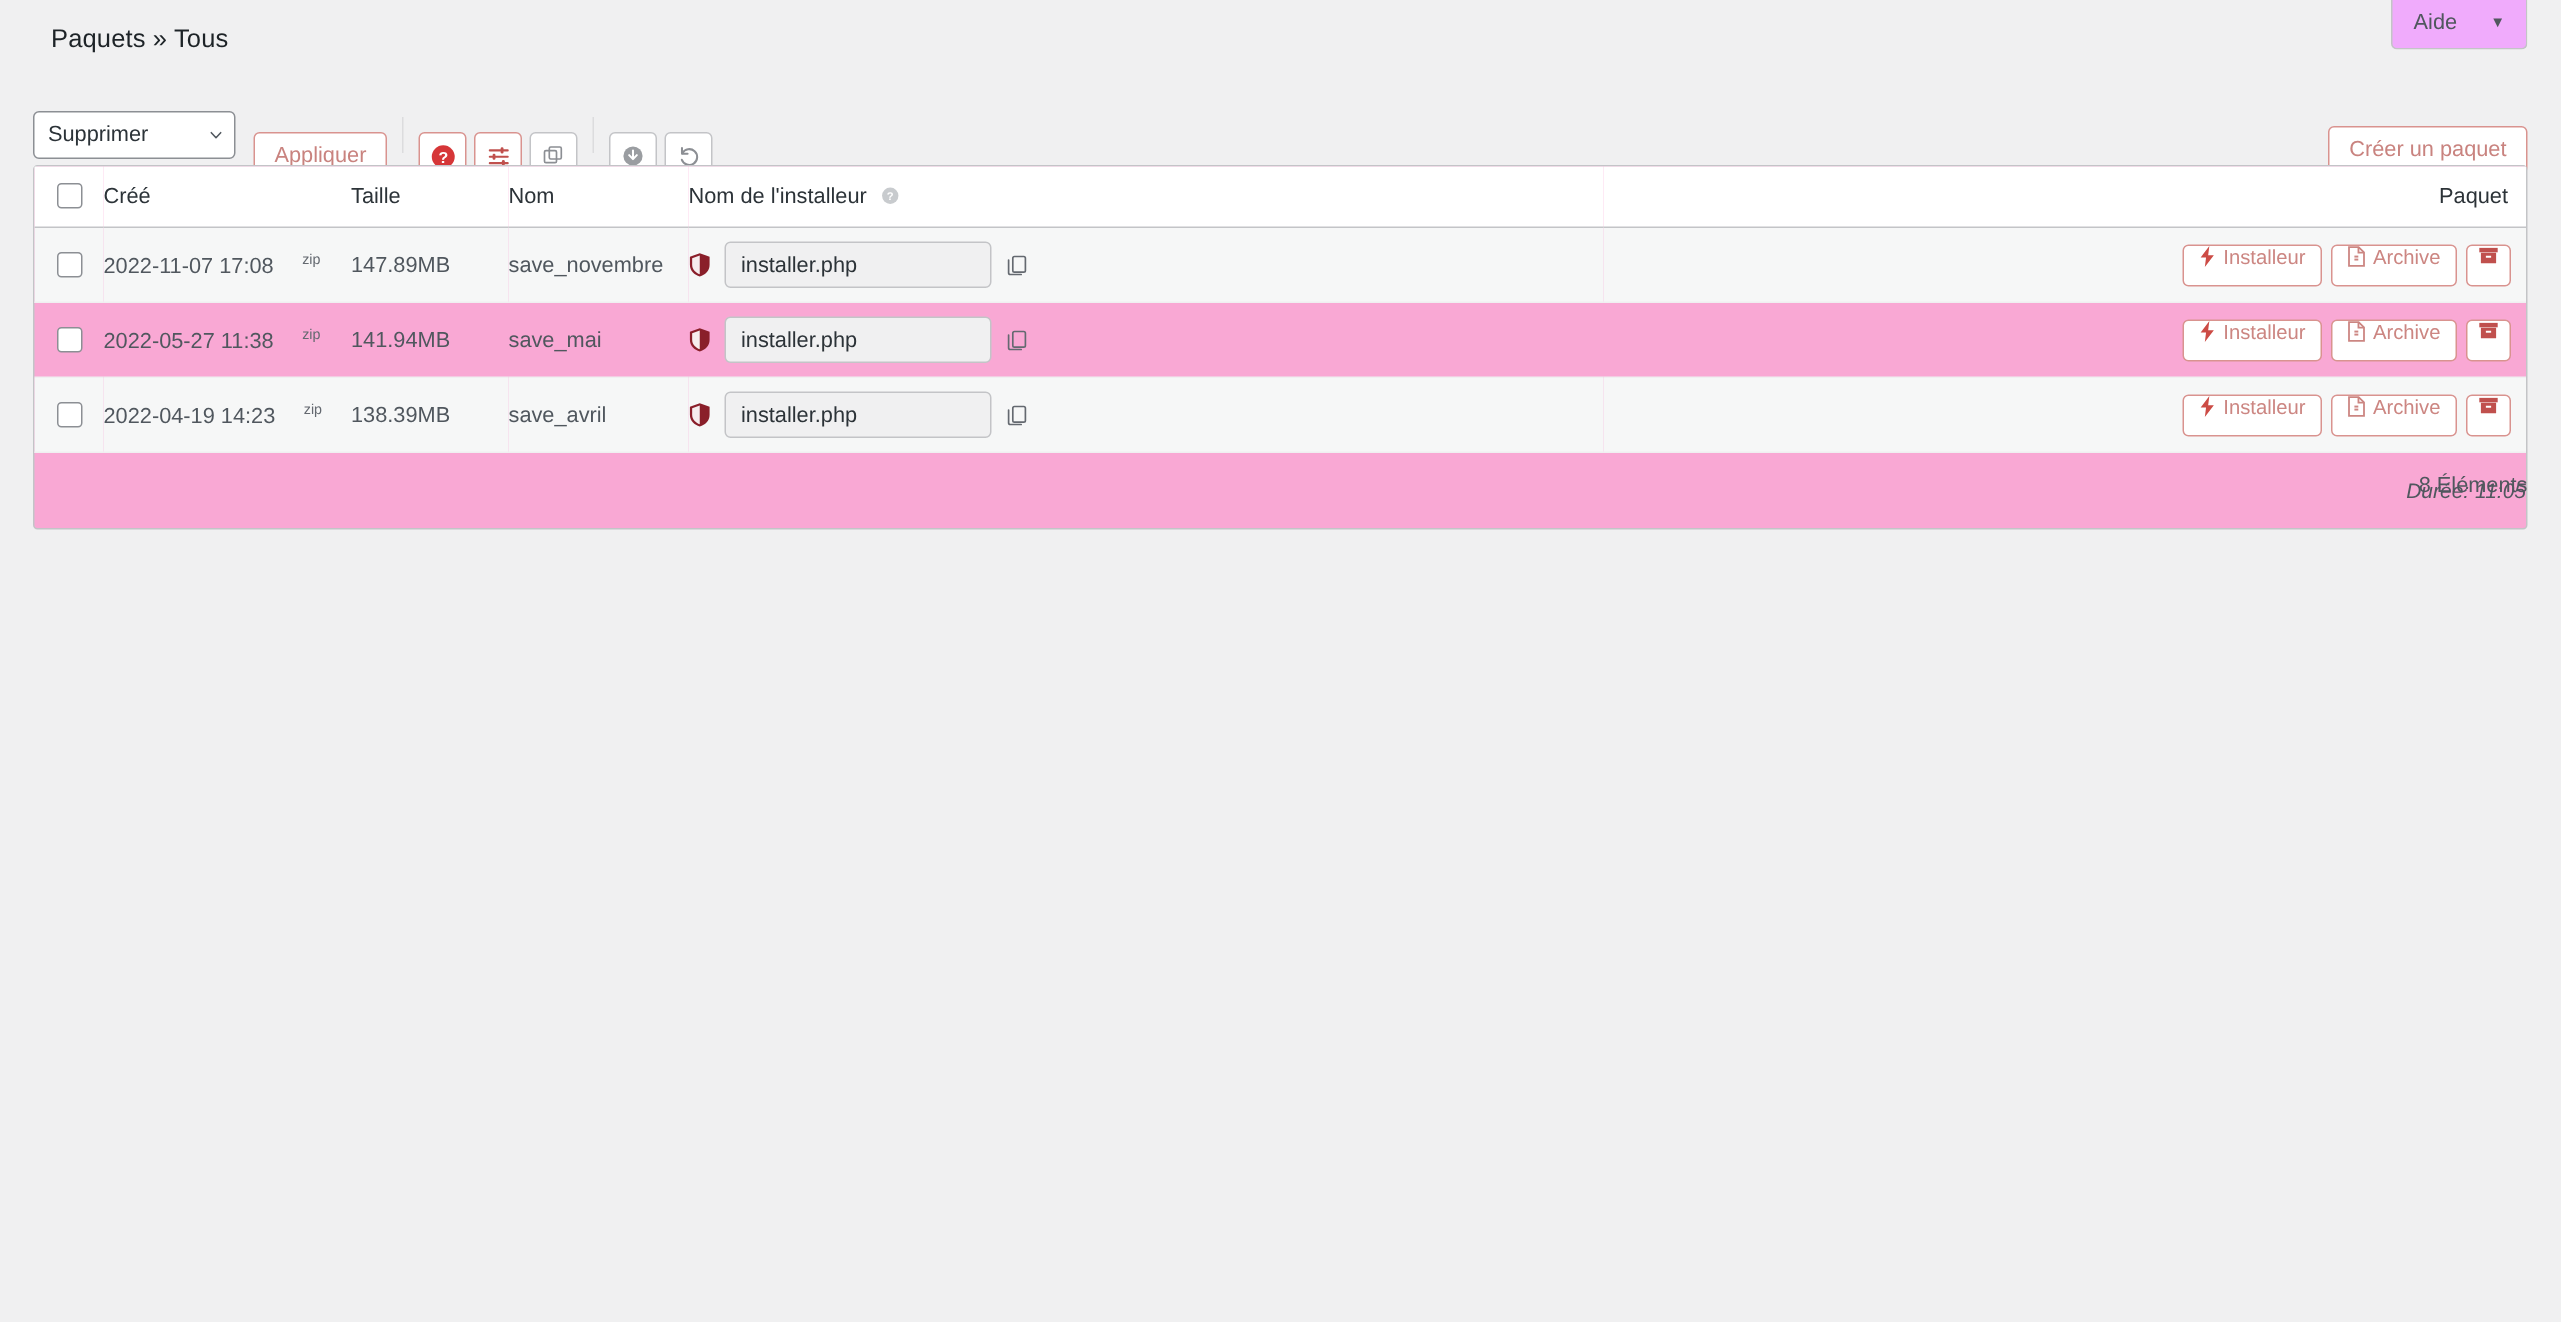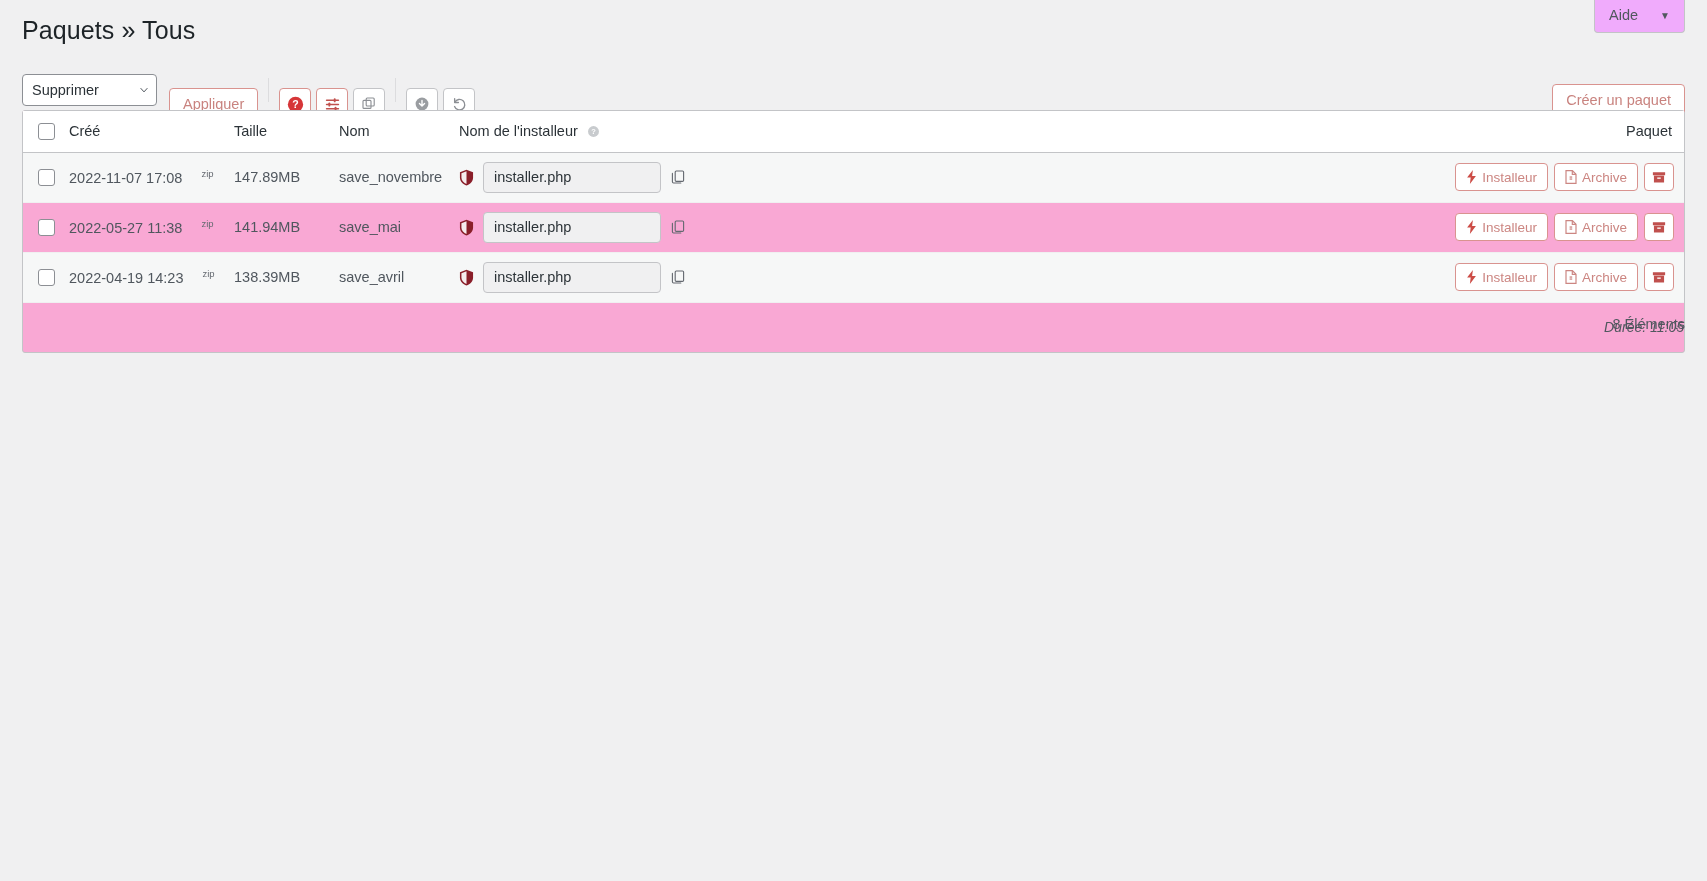--- a/index.html
+++ b/index.html
@@ -27,22 +27,22 @@
     color: #50575e;
     line-height: 1.3;
     cursor: pointer;
     display: flex; align-items: center; gap: 22px;
   }
   .help-tab .caret { font-size: 10px; color: #50575e; }
 
   
   .page-title {
     position: absolute;
-    left: 22px; top: 16px;
-    font-size: 25px;
+    left: 34px; top: 16px;
+    font-size: 17px;
     font-weight: 400;
     color: #1d2327;
     letter-spacing: .1px;
   }
 
   
   .toolbar {
     position: absolute;
     left: 22px; top: 74px;
     height: 32px;
@@ -202,21 +202,21 @@
   }
   .act-btn {
     height: 28px;
     border: 1px solid #d9938f;
     color: #cc8682;
     background: #fff;
     border-radius: 4px;
     font-size: 13.5px;
     font-family: "Liberation Sans", sans-serif;
     padding: 0 10px;
-    display: inline-flex; align-items: center; gap: 5px;
+    display: inline-flex; align-items: flex-start; gap: 5px;
     cursor: pointer;
     white-space: nowrap;
   }
   .act-btn.sq { width: 30px; padding: 0; justify-content: center; }
 
   tr.footer-row td {
     height: 38px;
     border-bottom: none !important;
     text-align: right;
     padding-right: 12px;

